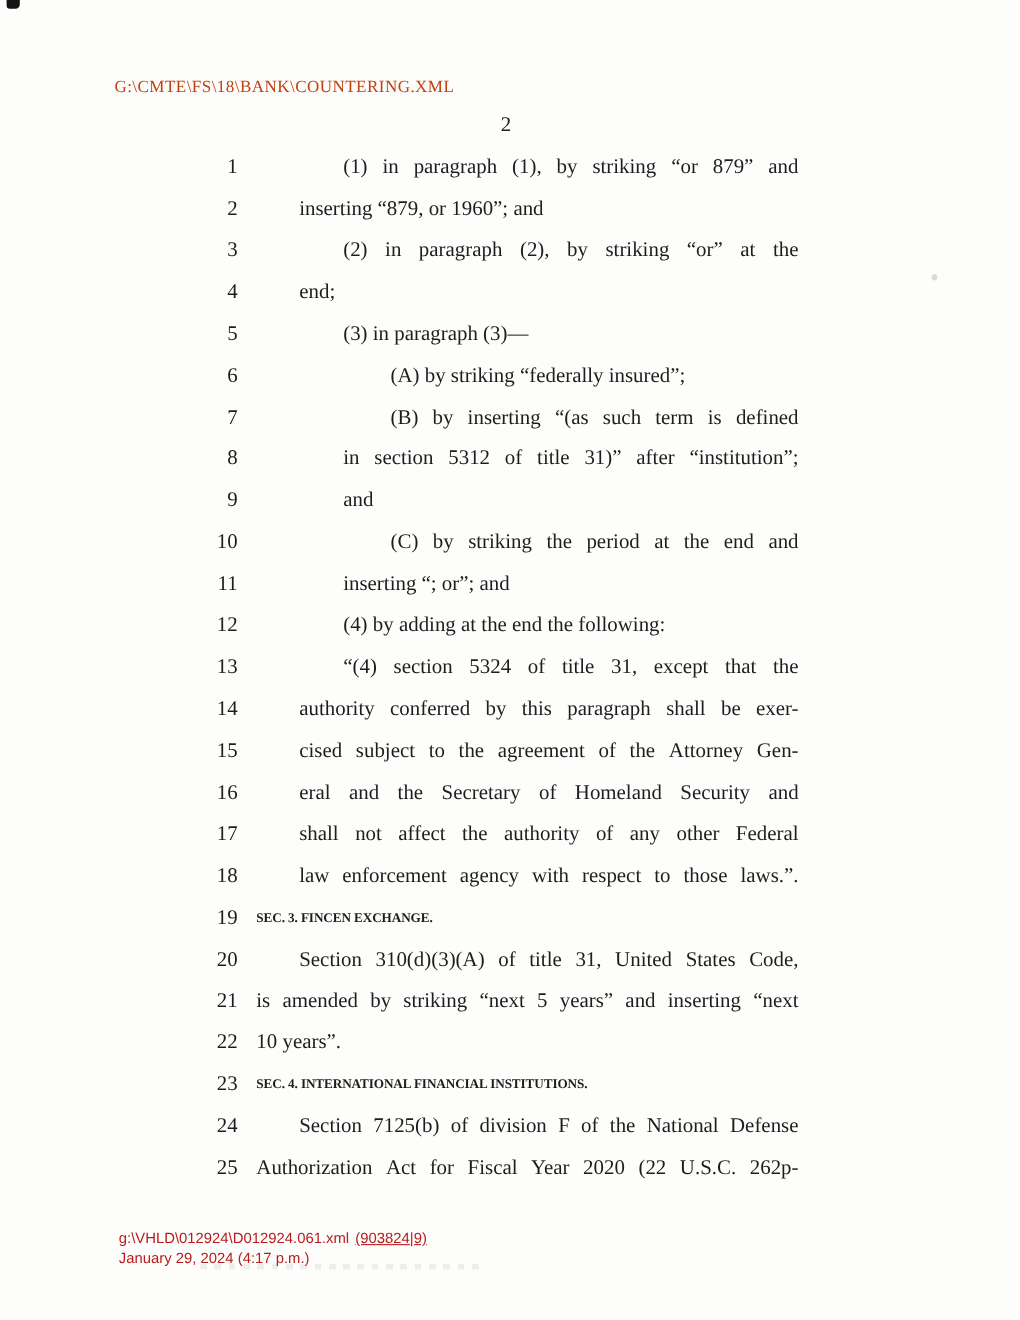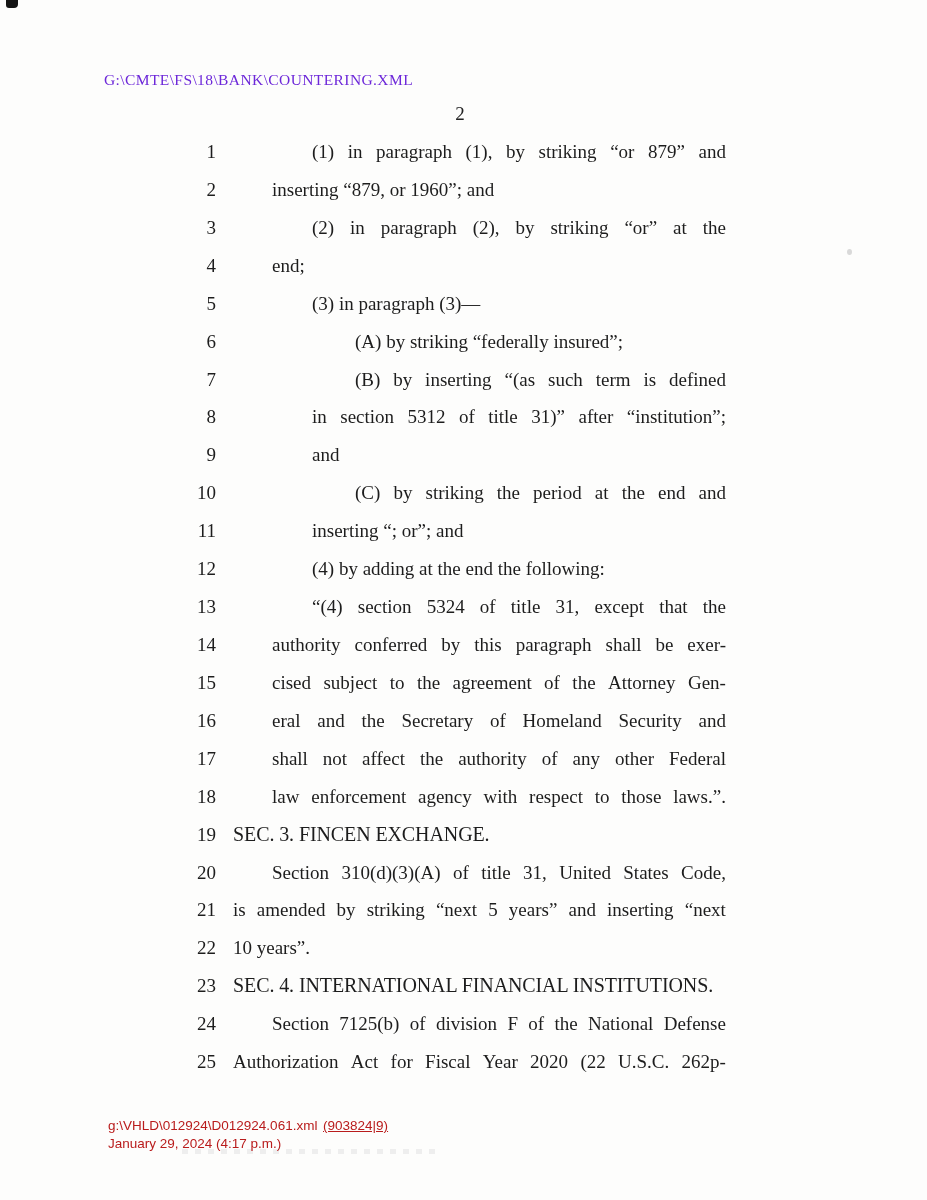--- a/index.html
+++ b/index.html
@@ -12,21 +12,21 @@
     overflow: hidden;
   }
   .page {
     position: absolute; inset: 0;
     background: #fdfdfc;
   }
   
   .header-path {
     position: absolute; left: 104px; top: 71px;
     font-size: 15.5px; letter-spacing: 0.4px;
-    color: #6d28d9;
+    color: #c2410c;
     white-space: nowrap;
   }
   
   .page-num {
     position: absolute; top: 103px; left: 0; width: 920px;
     text-align: center; font-size: 19px; color: #222;
   }
   
   .lines {
     position: absolute; left: 168px; top: 133px; width: 558px;
@@ -53,22 +53,22 @@
   .txt.ind1 { padding-left: 39px; }
   .txt.ind2 { padding-left: 79px; }
   .txt.ind3 { padding-left: 122px; }
   .txt.just {
     display: flex;
     justify-content: space-between;
     white-space: nowrap;
   }
   .txt.just span { flex: none; }
   .txt.bold {
-    font-weight: normal;
-    font-size: 20px;
+    font-weight: bold;
+    font-size: 12px;
     letter-spacing: -0.1px;
   }
   
   .footer {
     position: absolute; left: 108px; top: 1117px;
     font-family: "Liberation Sans", sans-serif;
     font-size: 13.5px; line-height: 18px; color: #b91c1c;
     width: 500px;
   }
   .footer .doc-code {

